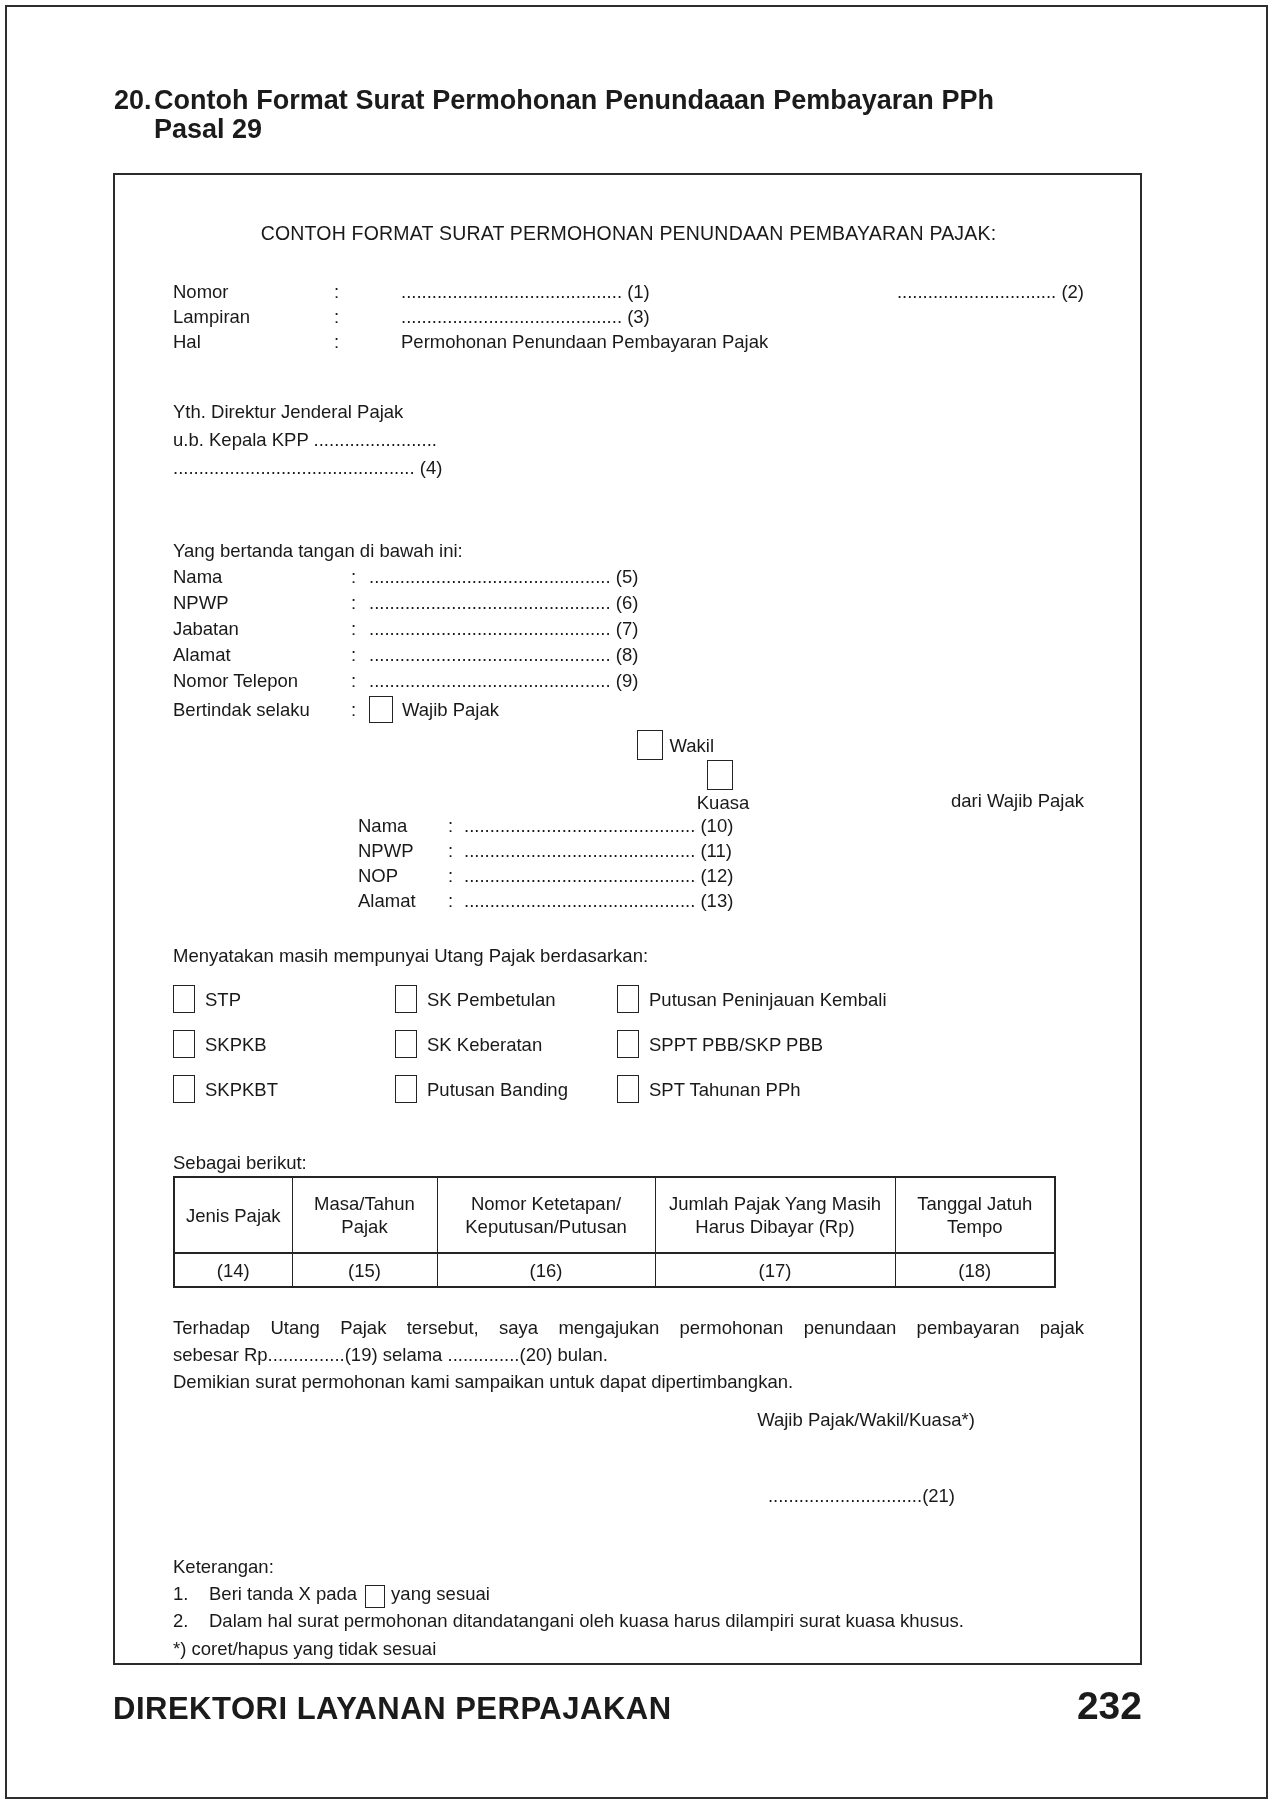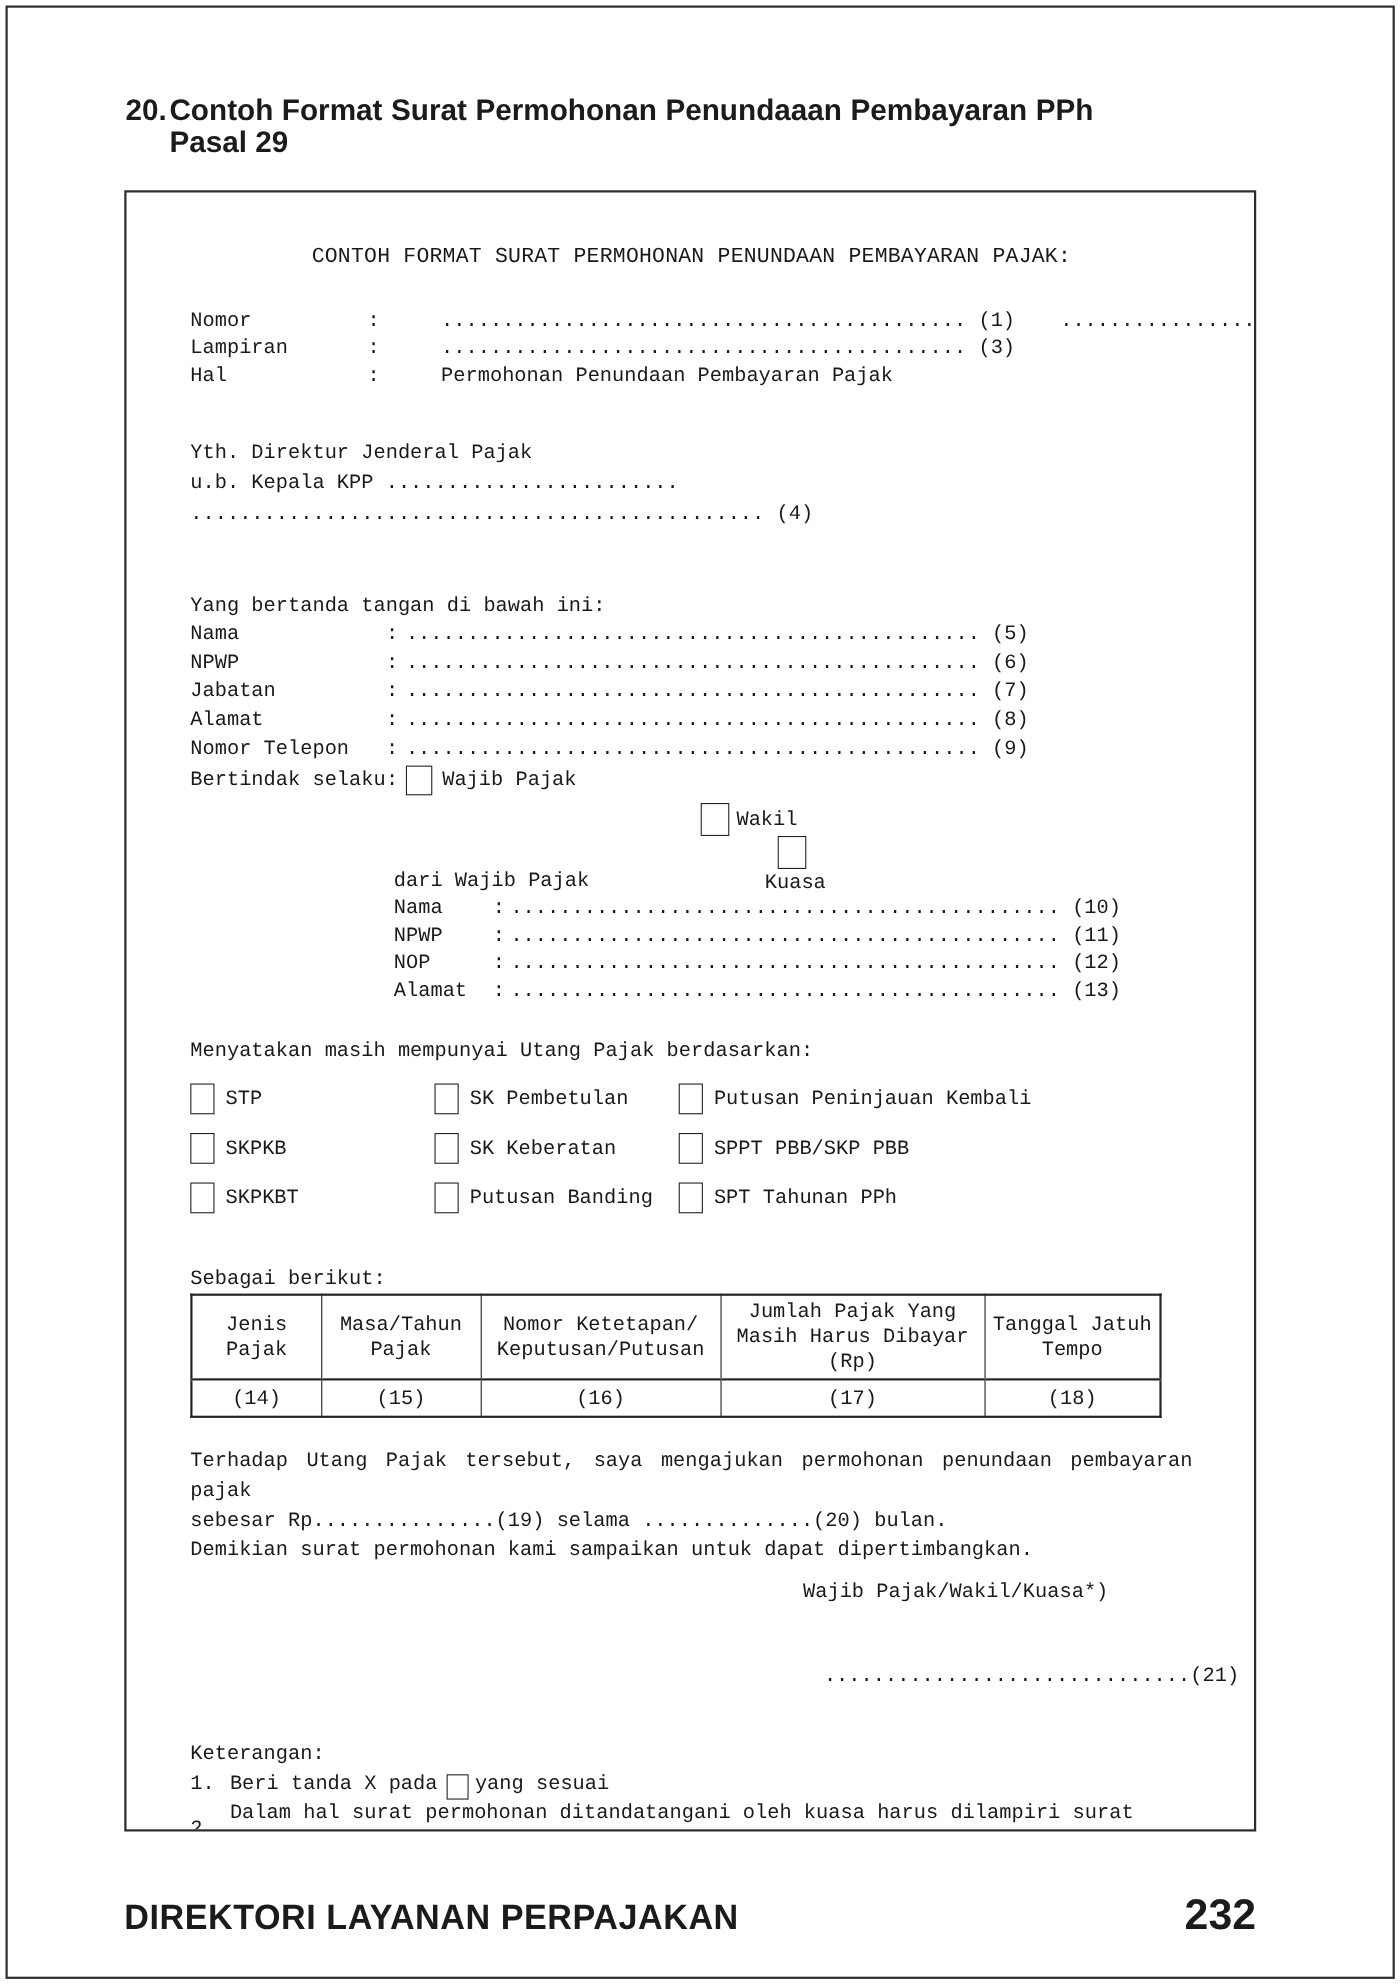--- a/index.html
+++ b/index.html
@@ -16,21 +16,21 @@
     line-height:29px; color:#1b1b1b;
   }
   .heading-number { flex:none; width:40px; }
   .heading-text { width:840px; }
   .heading-line1 { text-align:justify; text-align-last:justify; }
 
   
   .form-box {
     position:absolute; left:113px; top:173px; width:1029px; height:1492px;
     border:2px solid #2b2b2b; box-sizing:border-box; padding:0 56px 16px 58px;
-    font-family:Liberation Mono, monospace; font-size:18.5px; line-height:25px; color:#191919;
+    font-family:Liberation Sans, sans-serif; font-size:18.5px; line-height:25px; color:#191919;
     overflow:hidden;
   }
   .form-title { margin-top:46px; text-align:center; font-size:19.5px; letter-spacing:0.2px; white-space:nowrap; }
 
   .letterhead { margin-top:33px; }
   .lh-row { display:flex; line-height:25px; white-space:nowrap;gap:41px; }
   .lh-label { flex:none; width:120px; }
   .lh-colon { flex:none; width:26px; }
   .lh-value { flex:none; }
   .lh-right { margin-left:auto; flex:none; width:262px; text-align:right; }
@@ -47,21 +47,21 @@
   .cb {
     display:inline-block; box-sizing:border-box; background:#fff;
     border:1.7px solid #242424; flex:none;
   }
   .cb-acting { width:24px; height:27px; margin-right:9px; }
   .wk-row { margin-left:189px; margin-top:6px; display:flex; align-items:center; height:32px;flex-direction:column; }
   .cb-wk { width:26px; height:30px; margin-right:7px; }
   .wk-first { width:173px; display:flex; align-items:center; }
 
   .principal { margin-top:26px; margin-left:185px; }
-  .pr-intro { line-height:25px; }
+  .pr-intro { line-height:25px;text-align:right; }
   .pr-row { display:flex; line-height:25px; white-space:nowrap; }
   .pr-label { flex:none; width:90px; }
   .pr-colon { flex:none; width:16px; }
 
   .tax-debt { margin-top:30px; }
   .td-intro { line-height:26px; }
   .debt-row { display:flex; align-items:center; height:30px; margin-top:15px; }
   .debt-row:first-of-type { margin-top:0; }
   .debt-opt { width:222px; display:flex; align-items:center; }
   .debt-opt:last-child { width:auto; }
@@ -90,21 +90,21 @@
 
   .notes { margin-top:44px; }
   .nt-title { line-height:27px; }
   .nt-item { display:flex; align-items:center; line-height:27px; }
   .nt-num { flex:none; width:36px; }
   .cb-note { width:20px; height:23px; margin:0 6px 0 8px; position:relative; top:3px; }
   .nt-footnote { line-height:27px; margin-top:1px; }
 
   
   .page-footer {
-    position:absolute; left:113px; top:1720px; width:1029px;
+    position:absolute; left:113px; top:1684px; width:1029px;
     display:flex; justify-content:space-between; align-items:baseline;
     font-family:"Liberation Sans", sans-serif; font-weight:700; color:#1b1b1b;
   }
   .footer-left { font-size:32px; letter-spacing:0.5px; transform:scaleX(0.97); transform-origin:left; }
   .footer-page { font-size:39px; }
 </style>
 </head>
 <body>
 
 <div class="page">

